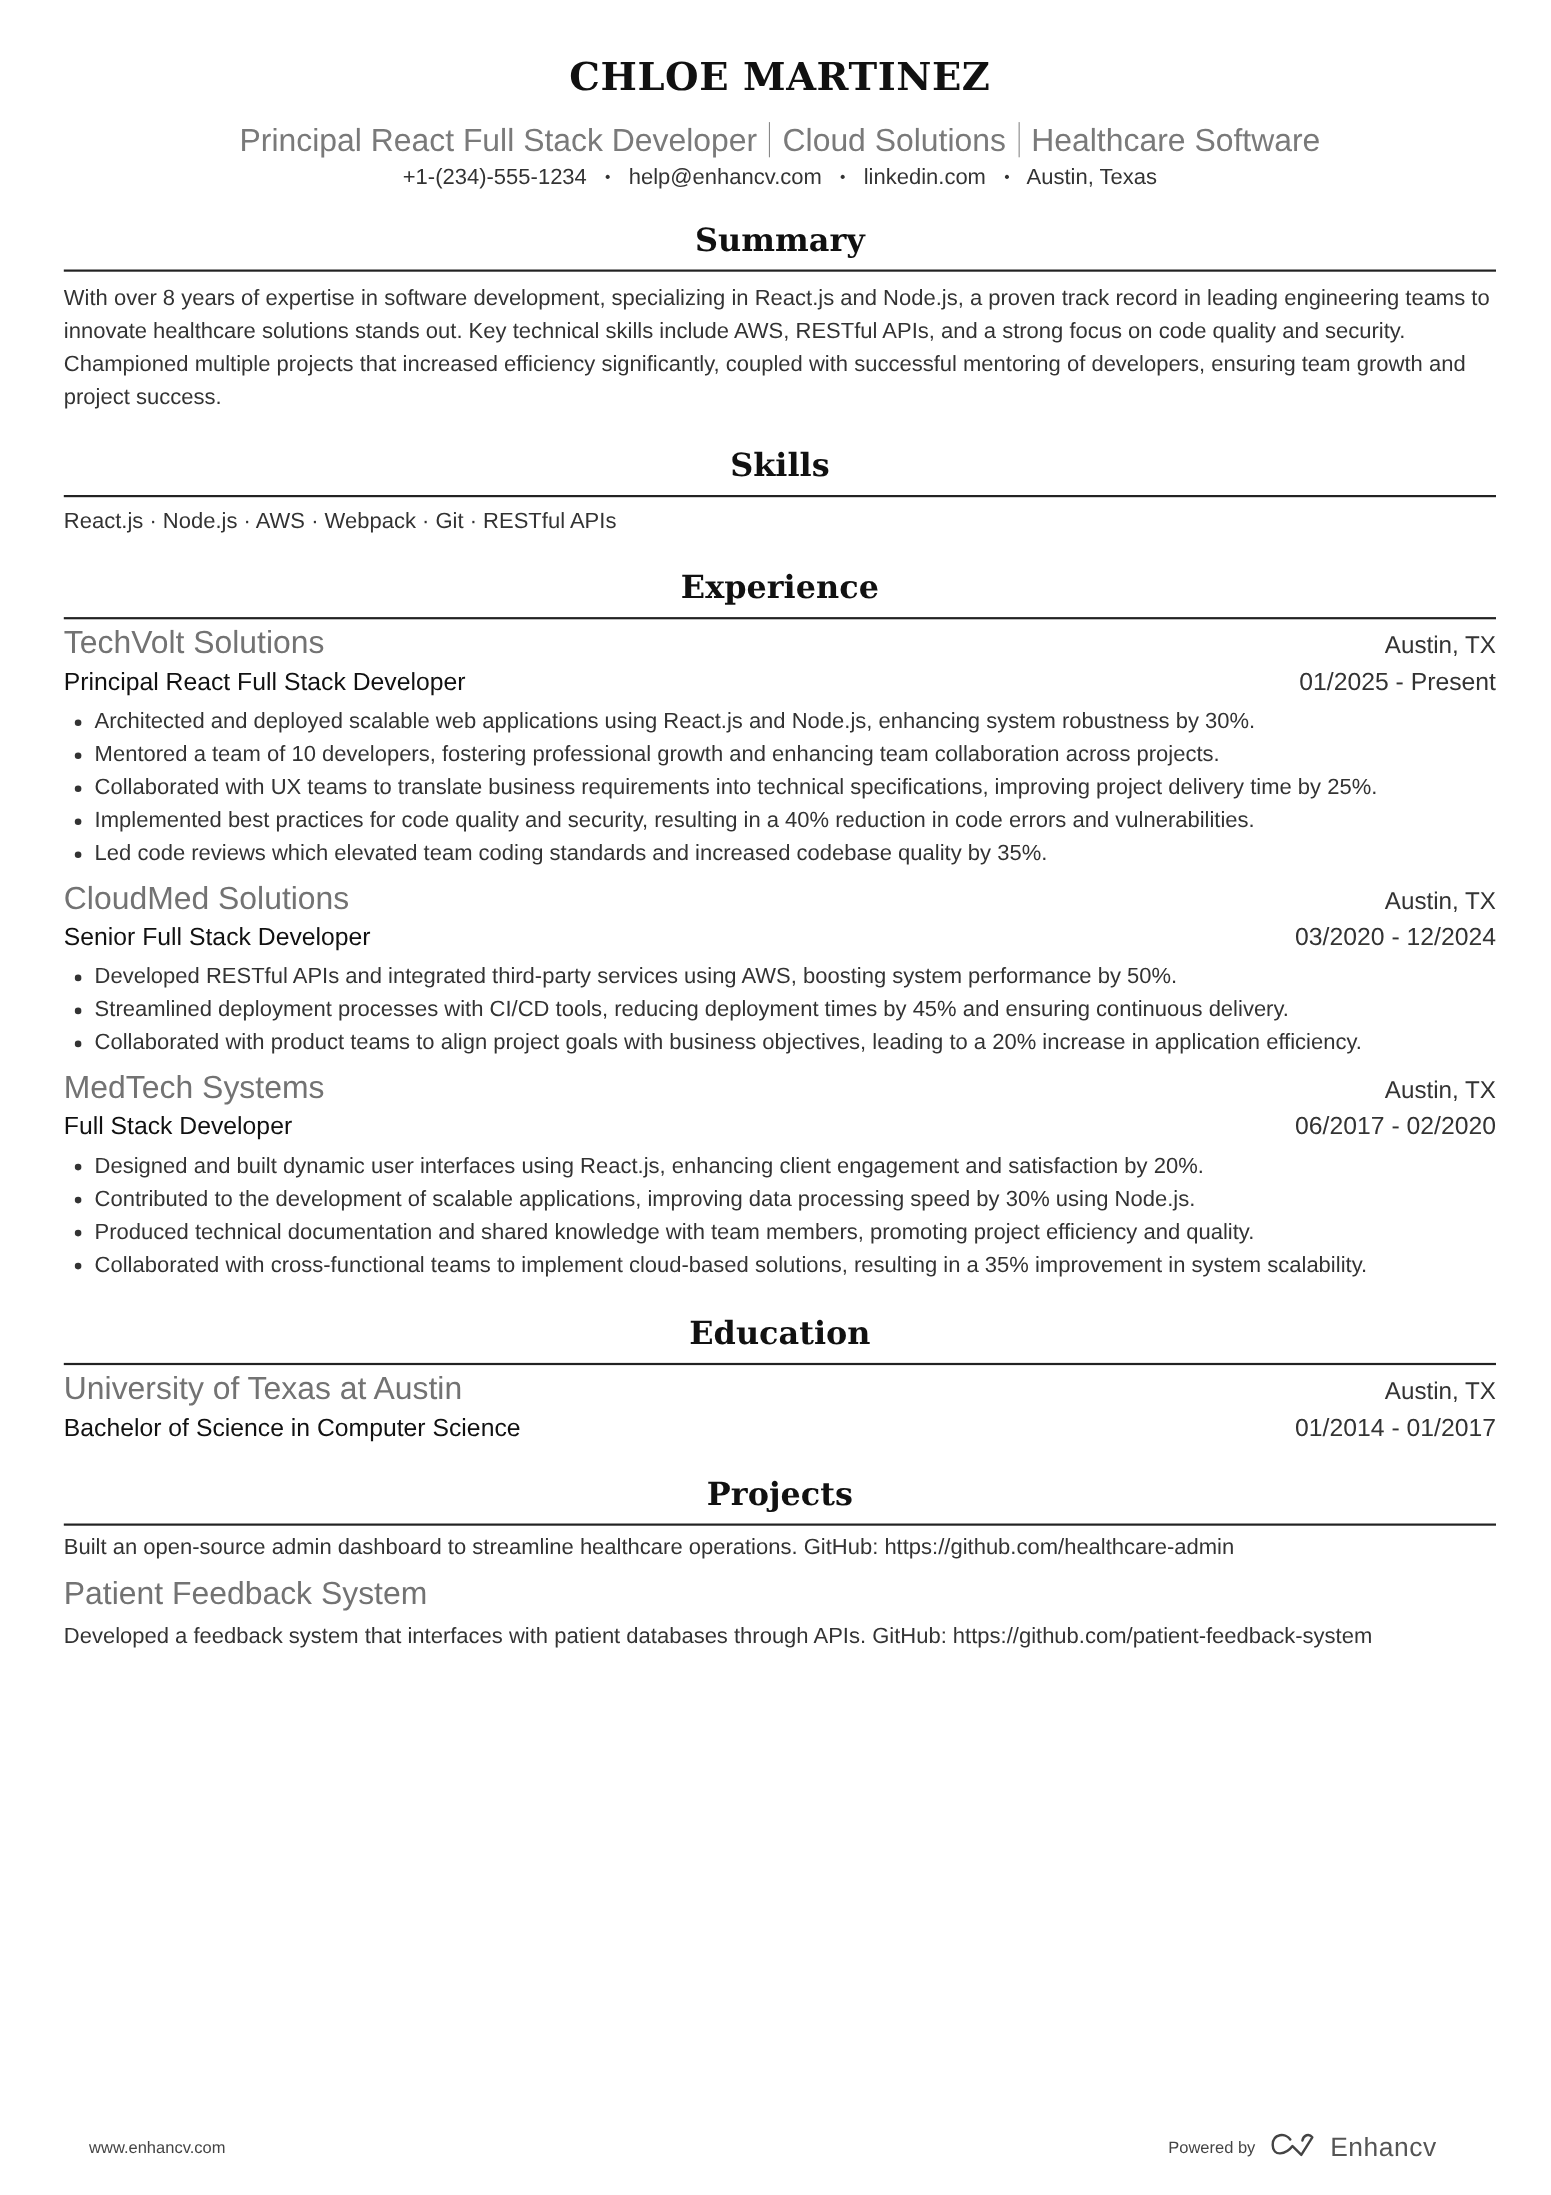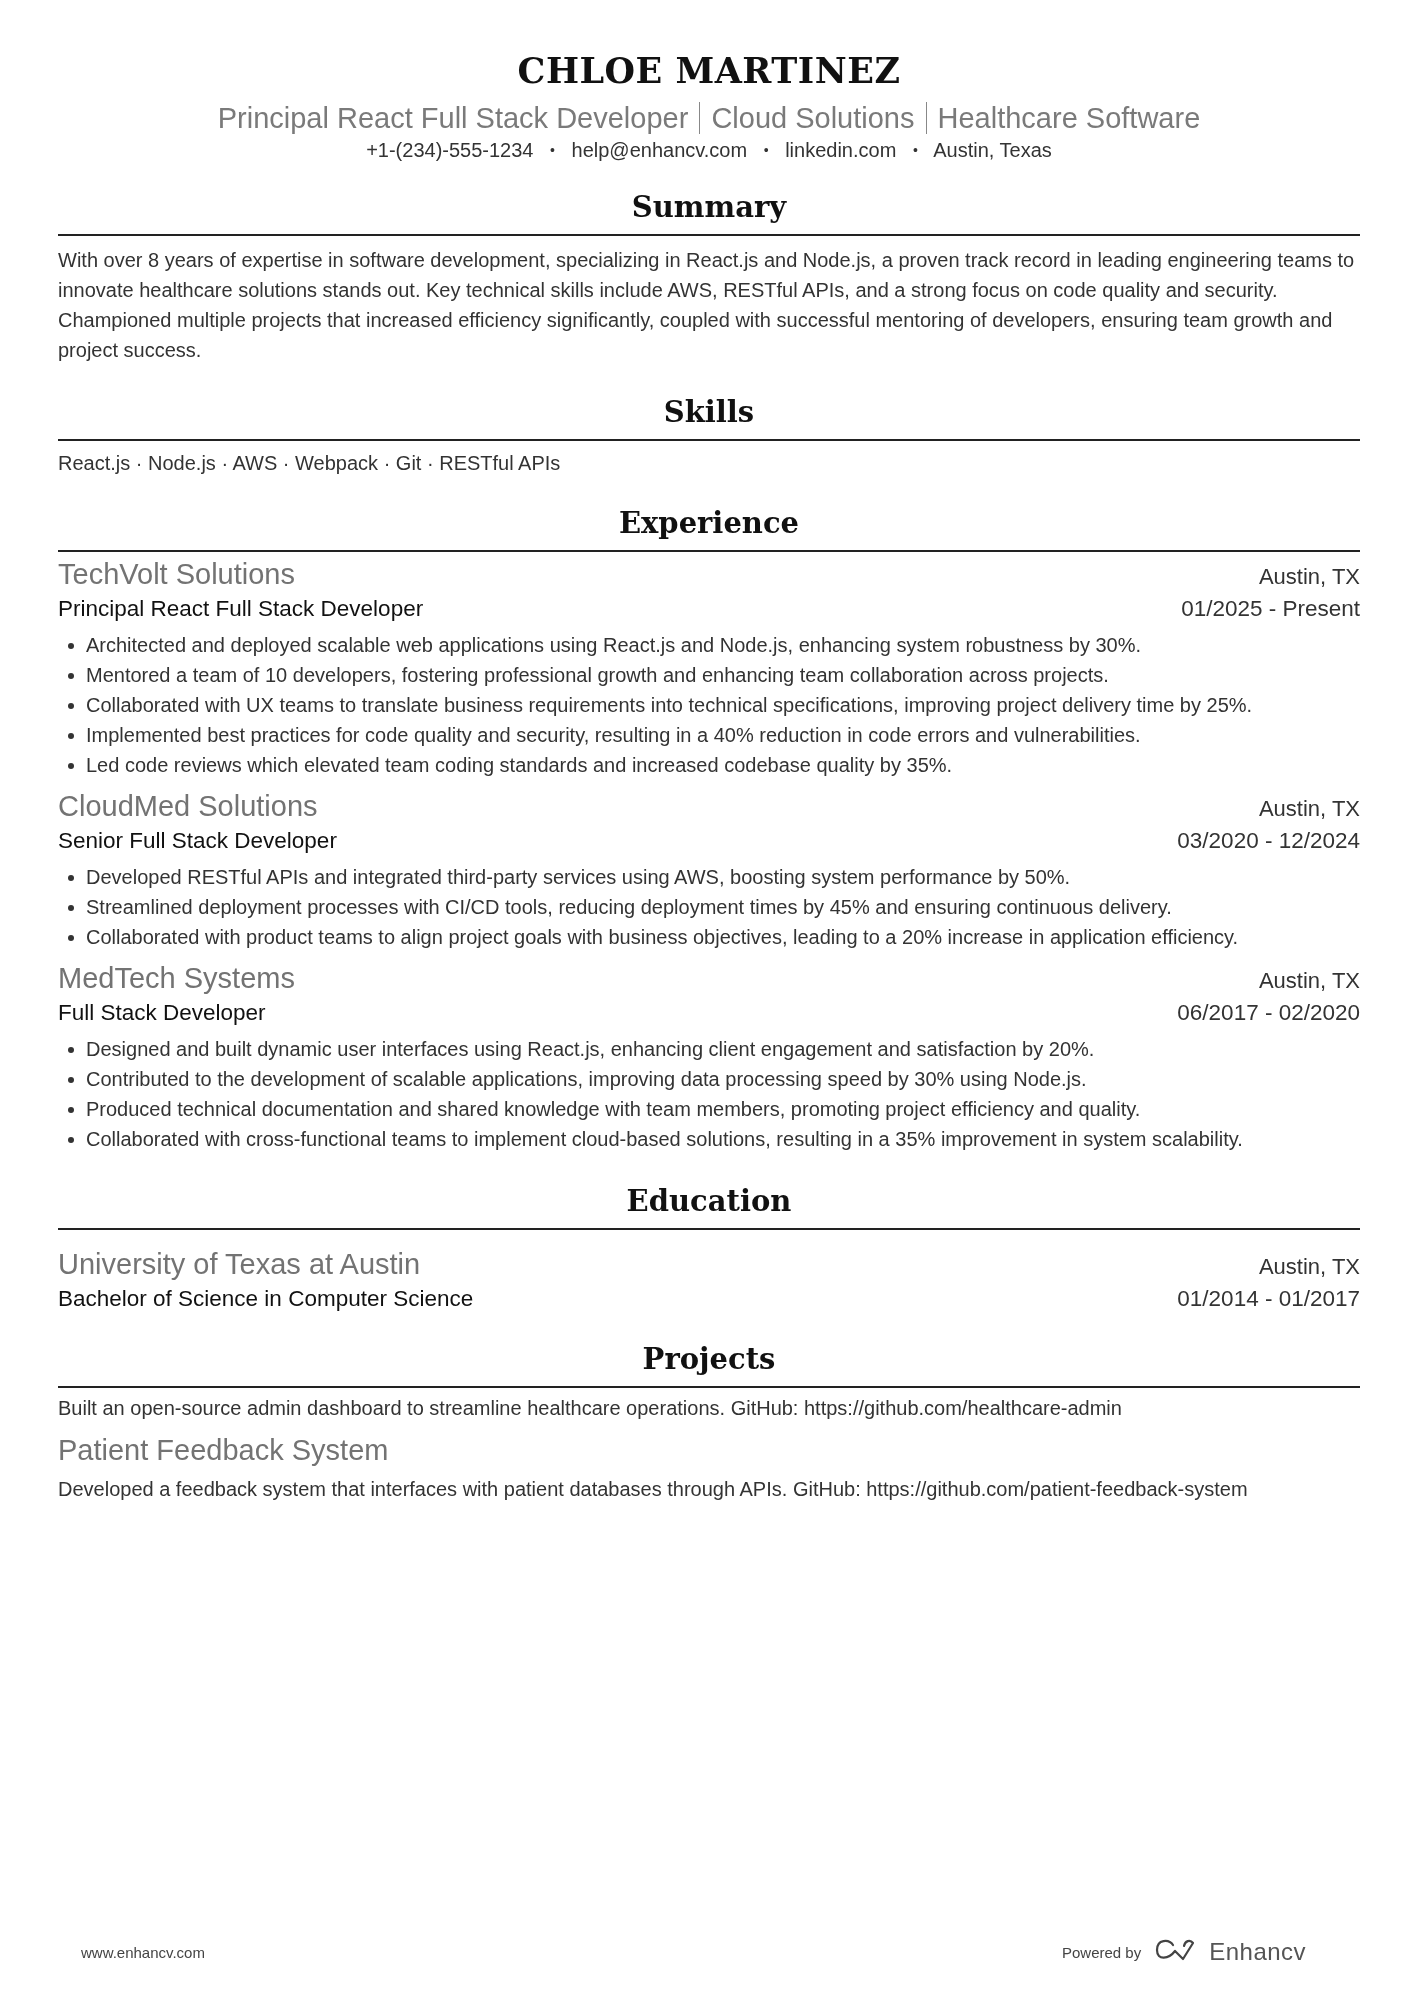--- a/index.html
+++ b/index.html
@@ -1,21 +1,21 @@
 <!DOCTYPE html>
 <html><head>
 <meta charset="utf-8">
 <style>
   * { box-sizing: border-box; margin: 0; padding: 0; }
   html, body { width: 1410px; height: 1995px; background: #ffffff; }
   body { position: relative; font-family: "Liberation Sans", "DejaVu Sans", sans-serif; color: #333333; overflow: hidden; }
   .page { position: absolute; left: 58px; top: 0; width: 1302px; }
   .header { text-align: center; padding-top: 50px; }
   .name { font-family: "DejaVu Serif", "Liberation Serif", serif; font-weight: bold; font-size: 35px; color: #111111; letter-spacing: 0.5px; line-height: 42px; }
-  .headline { font-size: 29px; color: #7a7a7a; line-height: 38px; margin-top: 7px; }
+  .headline { font-size: 29px; color: #7a7a7a; line-height: 38px; margin-top: 17px; }
   .headline .sep { display: inline-block; width: 1px; height: 32px; background: #888; vertical-align: -6px; margin: 0 11px; }
   .contact { font-size: 20px; color: #333; line-height: 26px; margin-top: 0px; }
   .contact .dot { margin: 0 11px; font-size: 14px; vertical-align: 2px; }
   .section-title { font-family: "DejaVu Serif", "Liberation Serif", serif; font-weight: bold; font-size: 29px; color: #111; text-align: center; line-height: 38px; }
   .rule { height: 2px; background: #222; margin-top: 8px; }
   .para { font-size: 20px; line-height: 30px; color: #333; }
   .row { display: flex; justify-content: space-between; align-items: baseline; }
   .company { font-size: 29px; color: #737373; line-height: 36px; }
   .loc { font-size: 22px; color: #333; line-height: 30px; }
   .role { font-size: 22.5px; color: #111; line-height: 34px; }
@@ -114,21 +114,21 @@
         <li>Contributed to the development of scalable applications, improving data processing speed by 30% using Node.js.</li>
         <li>Produced technical documentation and shared knowledge with team members, promoting project efficiency and quality.</li>
         <li>Collaborated with cross-functional teams to implement cloud-based solutions, resulting in a 35% improvement in system scalability.</li>
       </ul>
     </div>
   </div>
 
   <div style="margin-top:28px;">
     <div class="section-title">Education</div>
     <div class="rule" style="margin-top:8px;"></div>
-    <div style="margin-top:16px;">
+    <div style="margin-top:4px;">
       <div class="row">
         <span class="company">University of Texas at Austin</span>
         <span class="loc">Austin, TX</span>
       </div>
       <div class="row">
         <span class="role">Bachelor of Science in Computer Science</span>
         <span class="dates">01/2014 - 01/2017</span>
       </div>
     </div>
   </div>

